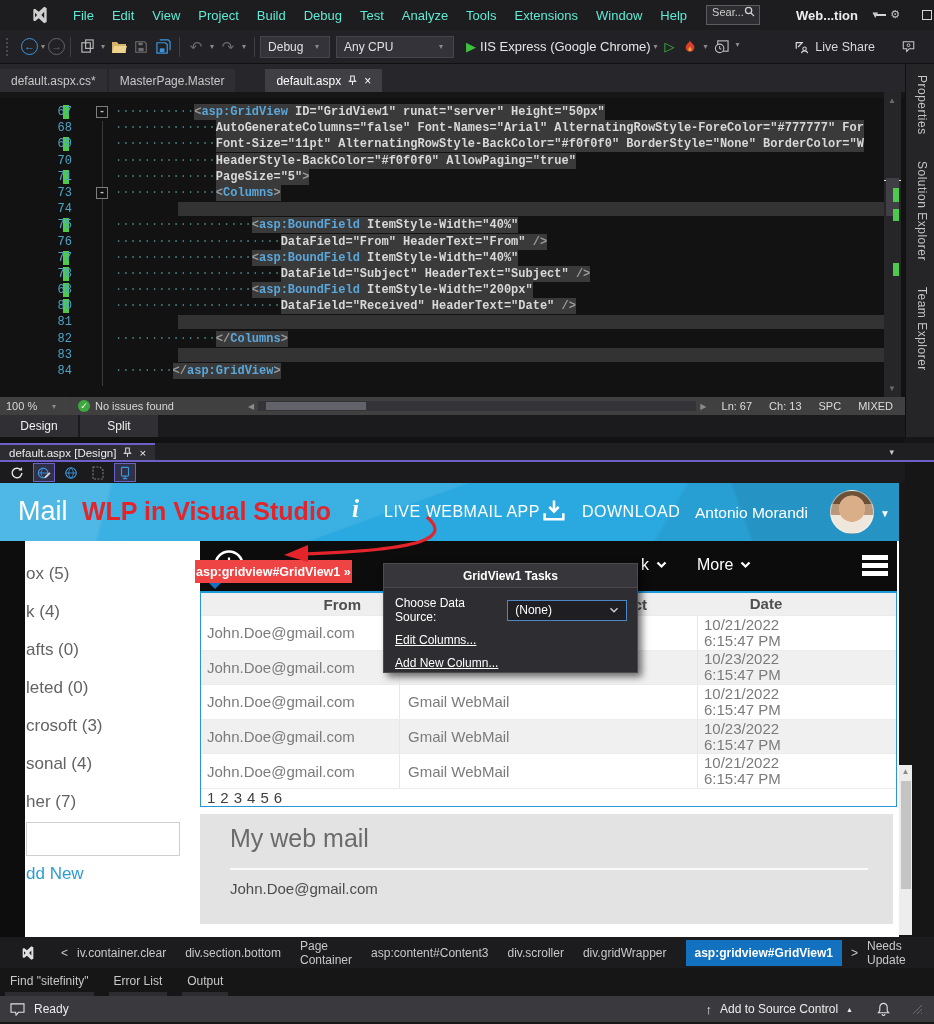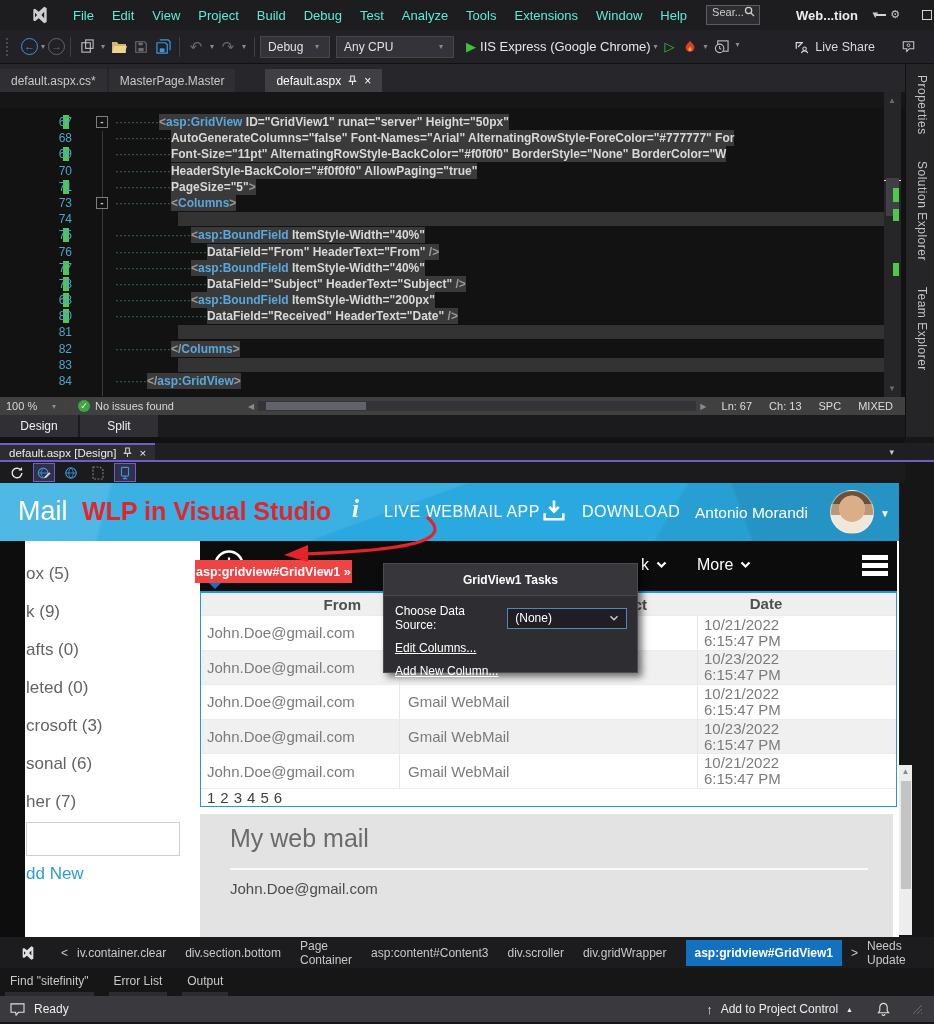--- a/index.html
+++ b/index.html
@@ -40,21 +40,21 @@
   #doctabs{position:absolute;left:0;top:64px;width:905px;height:28px;background:#27272b;display:flex;align-items:flex-end}
   .doc-tab{height:23px;background:#2f2f33;color:#c8c8c8;font-size:12px;display:flex;align-items:center;padding:0 11px;margin-right:2px;gap:7px}
   .doc-tab.active{background:#3f3f44;color:#fff;margin-left:28px}
   #tabstrip-icons{position:absolute;right:34px;top:8px;display:flex;gap:12px;color:#c8c8c8;font-size:11px}
 
   
   #rail{position:absolute;left:905px;top:64px;width:29px;height:373px;background:#252528;border-left:1px solid #101010}
   .rail-tab{writing-mode:vertical-rl;color:#c4c4c4;font-size:12px;margin:11px 8px 11px 9px;letter-spacing:.5px}
 
   
-  #editor{position:absolute;left:0;top:108px;width:905px;height:353px;background:#121212;overflow:hidden;font-family:Liberation Sans, sans-serif;font-size:12px;font-weight:bold}
+  #editor{position:absolute;left:0;top:98px;width:905px;height:353px;background:#121212;overflow:hidden;font-family:Liberation Mono, monospace;font-size:12px;font-weight:bold}
   #code-lines{padding-top:6px}
   .code-line{display:flex;height:16.2px;align-items:center;white-space:pre;overflow:hidden;width:884px}
   .gutter{width:115px;flex:none;height:100%;position:relative}
   .chg{position:absolute;left:63px;top:1px;width:6px;height:14px}
   .chg.on{background:#4ec94e}
   .lnum{position:absolute;right:43px;top:1px;color:#4fa3c7;font-weight:normal}
   .fold{position:absolute;left:96px;top:2px;width:12px;height:12px;border:1px solid #7e7e7e;background:#121212;color:#c4c4c4;font-size:10px;line-height:9px;text-align:center;display:none;z-index:2}
   .fold.show{display:block}
   #fold-guide{position:absolute;left:102px;top:23px;width:1px;height:265px;background:#3a3a3a}
   .lbody{position:relative;display:flex;align-items:center;height:100%}
@@ -143,27 +143,27 @@
   .g-header .c-subject{display:block;height:auto;border-left:none}
   .c-date{width:201px;padding:0 69px 0 6px;flex:none;line-height:16px;border-left:1px solid #e7e7e7;height:100%;display:flex;align-items:center}
   .g-header .c-date{display:block;height:auto;border-left:none}
   #g-pager{height:18px;display:flex;align-items:center;padding-left:6px;color:#3f3f3f;border-top:1px solid #ececec}
   #g-pager span{margin-right:5px}
 
   
   #smarttag{position:absolute;left:195px;top:77px;height:23px;background:#ef4444;color:#fff;font-weight:bold;font-size:12.5px;display:flex;align-items:center;padding:0 1px;z-index:25}
   #smarttag:after{content:"";position:absolute;left:14px;top:23px;border:6px solid transparent;border-top-color:#1173c4}
   #popup{position:absolute;left:383px;top:80px;width:255px;height:110px;background:#2e2e32;border:1px solid #4a4a4f;box-shadow:4px 4px 7px rgba(0,0,0,.55);color:#fff;font-size:12px;z-index:30}
-  #popup .ptitle{height:32px;background:#37373b;border-bottom:1px solid #48484d;display:flex;align-items:center;justify-content:center;font-weight:bold}
+  #popup .ptitle{height:24px;background:#37373b;border-bottom:1px solid #48484d;display:flex;align-items:center;justify-content:center;font-weight:bold}
   .popup-row{display:flex;align-items:center;padding:8px 10px 0 11px}
   #popup-select{margin-left:auto;width:122px;height:21px;background:#1f1f23;border:1px solid #4f87c5;display:flex;align-items:center;justify-content:space-between;padding:0 7px}
   .popup-link{display:block;margin:9px 0 0 11px;color:#fff;text-decoration:underline;width:max-content;font-size:12px}
 
   
-  #mailpanel{position:absolute;left:200px;top:331px;width:693px;height:123px;background:#e3e3e3}
+  #mailpanel{position:absolute;left:200px;top:331px;width:693px;height:110px;background:#e3e3e3}
   #mp-title{position:absolute;left:30px;top:10px;font-size:25px;color:#6b6b6b}
   #mp-hr{position:absolute;left:30px;width:638px;top:54px;height:2px;background:#fafafa}
   #mp-email{position:absolute;left:30px;top:66px;font-size:15px;color:#4c4c4c}
 
   
   #dscroll{position:absolute;left:899px;top:765px;width:13px;height:170px;background:#ededed}
   #dscroll .darr{color:#8a8a8a;font-size:8px;text-align:center;padding-top:2px}
   #dscroll .dthumb{position:absolute;left:1.5px;top:16px;width:10px;height:108px;background:#c4c4c4}
 
   
@@ -492,25 +492,25 @@
           <div></div>
           <div></div>
           <div></div>
         </span>
     </div>
 
     <div id="black-strip"></div>
 
     <div id="wm-sidebar">
         <span class="sb-item" style="top: 81px;">ox (5)</span>
-        <span class="sb-item" style="top: 119px;">k (9)</span>
+        <span class="sb-item" style="top: 119px;">k (4)</span>
         <span class="sb-item" style="top: 157px;">afts (0)</span>
         <span class="sb-item" style="top: 195px;">leted (0)</span>
         <span class="sb-item" style="top: 233px;">crosoft (3)</span>
-        <span class="sb-item" style="top: 271px;">sonal (6)</span>
+        <span class="sb-item" style="top: 271px;">sonal (4)</span>
         <span class="sb-item" style="top: 309px;">her (7)</span>
       </div>
     <input id="sb-input" type="text" style="">
     <span id="sb-addnew">dd New</span>
 
     <div id="grid">
       <div class="g-header" id="g-header">
           <span class="c-from">From</span>
           <span class="c-subject">Subject</span>
           <span class="c-date">Date</span>
@@ -617,21 +617,21 @@
     <div id="sb-ready">
       <span>
         <svg width="15" height="13" viewBox="0 0 16 14">
             <path d="M1 1h14v9H9l-2.5 3L6 10H1z" fill="none" stroke="#e0e0e0" stroke-width="1.2"></path>
           </svg>
       </span>
       <span>Ready</span>
     </div>
     <div id="sb-right">
       <span style="font-size:13px">↑</span>
-      <span>Add to Project Control</span>
+      <span>Add to Source Control</span>
       <span style="font-size:7px">▲</span>
       <span style="margin-left:16px">
         <svg width="13" height="14" viewBox="0 0 14 15">
             <path d="M7 1.5a4 4 0 00-4 4v4L1.5 11.5h11L11 9.5v-4a4 4 0 00-4-4z" fill="none" stroke="#e0e0e0" stroke-width="1.2"></path>
             <path d="M5.5 13a1.5 1.5 0 003 0" fill="none" stroke="#e0e0e0" stroke-width="1.2"></path>
           </svg>
       </span>
       <span id="resize-grip"></span>
     </div>
   </div>

